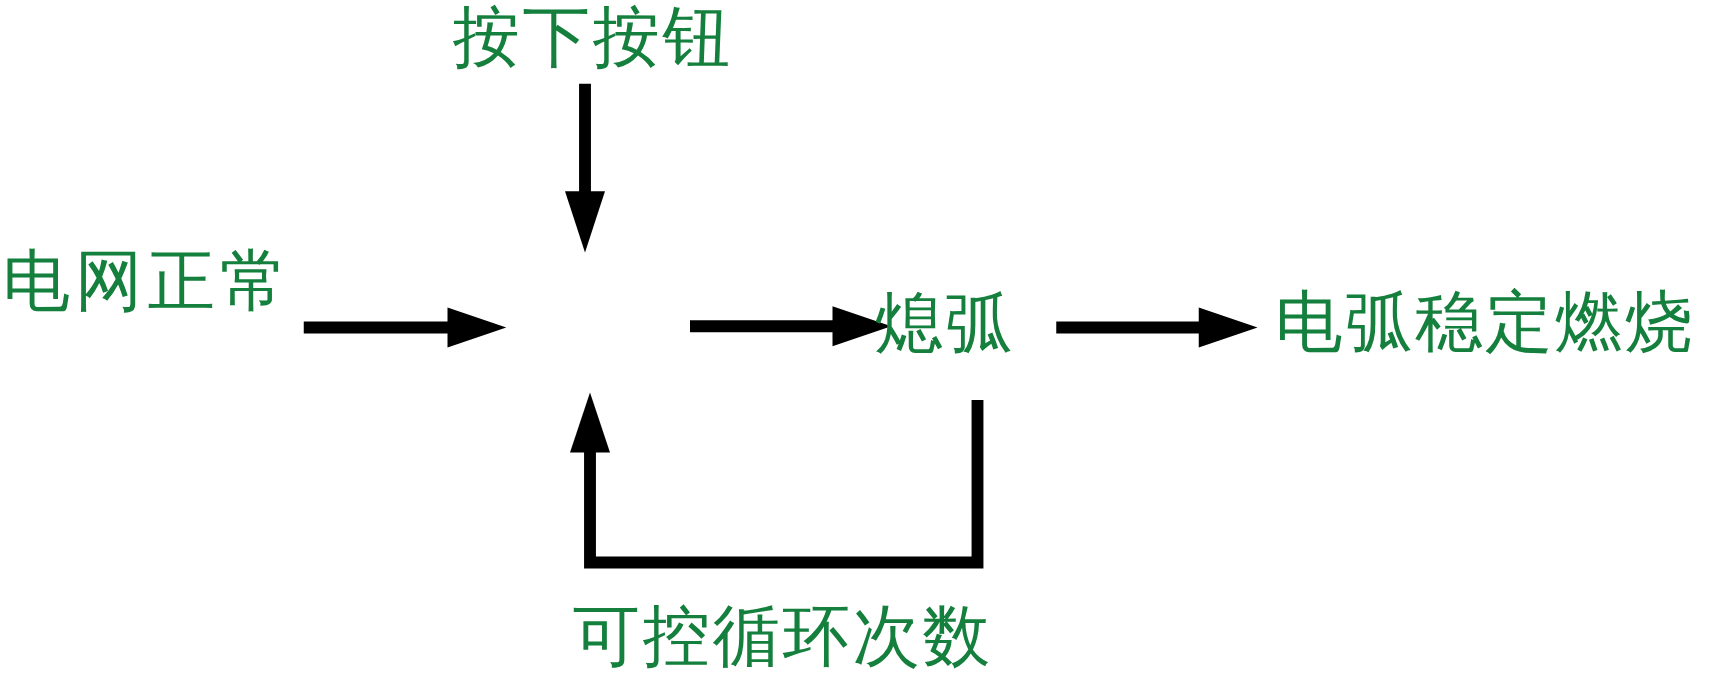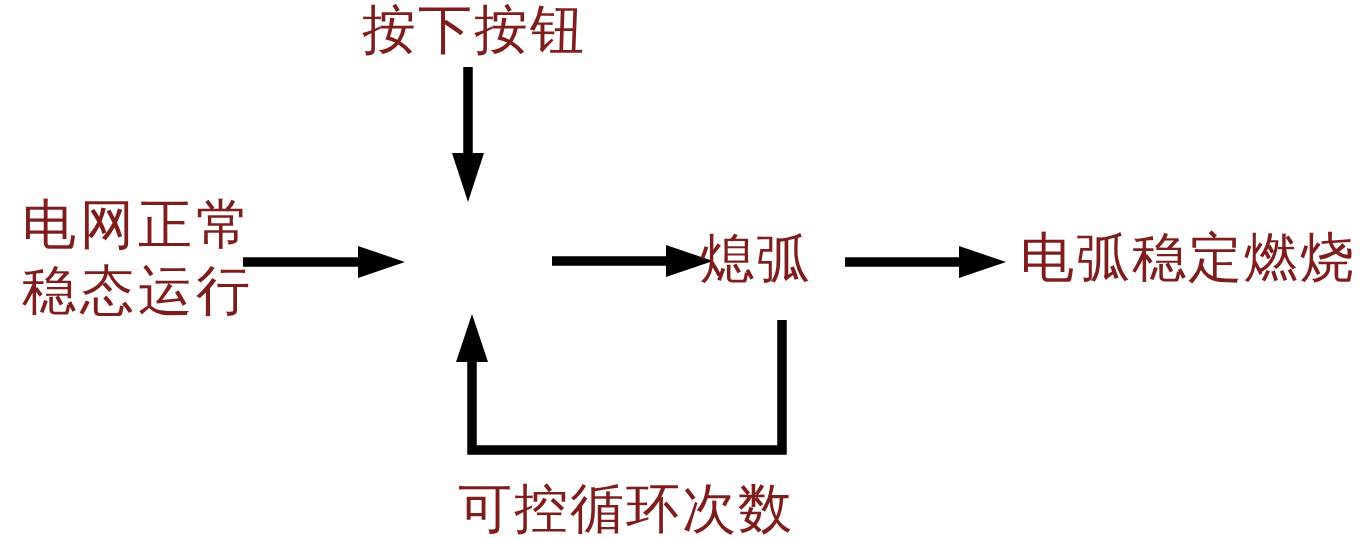--- a/index.html
+++ b/index.html
@@ -27,21 +27,21 @@
     stroke: #000000;
     stroke-width: 9.5;
     fill: none;
   }
   #arrow-layer polygon {
     fill: #000000;
     stroke: none;
   }
   .label {
     position: absolute;
-    color: #7f1d1d;
+    color: #15803d;
     font-size: 54px;
     line-height: 58px;
     letter-spacing: 2px;
     white-space: nowrap;
     font-weight: 400;
   }
   .label.two-line {
     line-height: 66px;
   }
 </style>
@@ -73,23 +73,22 @@
     </g>
 
     <g>
       <path d="M 782 320 L 782 450 L 472 450 L 472 360"></path>
       <polygon points="456,362 488,362 472,314"></polygon>
     </g>
   </svg>
 
   <div class="label" style="left:362px; top:1px;">按下按钮</div>
 
-  <div class="label two-line" style="left:2px; top:192px; letter-spacing:4px;margin-left:20px;">
+  <div class="label two-line" style="left:2px; top:192px; letter-spacing:4px;">
     <div>电网正常</div>
-    <div>稳态运行</div>
   </div>
 
 
   <div class="label" style="left:700px; top:230px;">熄弧</div>
 
   <div class="label" style="left:1020px; top:229px;">电弧稳定燃烧</div>
 
   <div class="label" style="left:458px; top:480px;">可控循环次数</div>
 
 </div>

